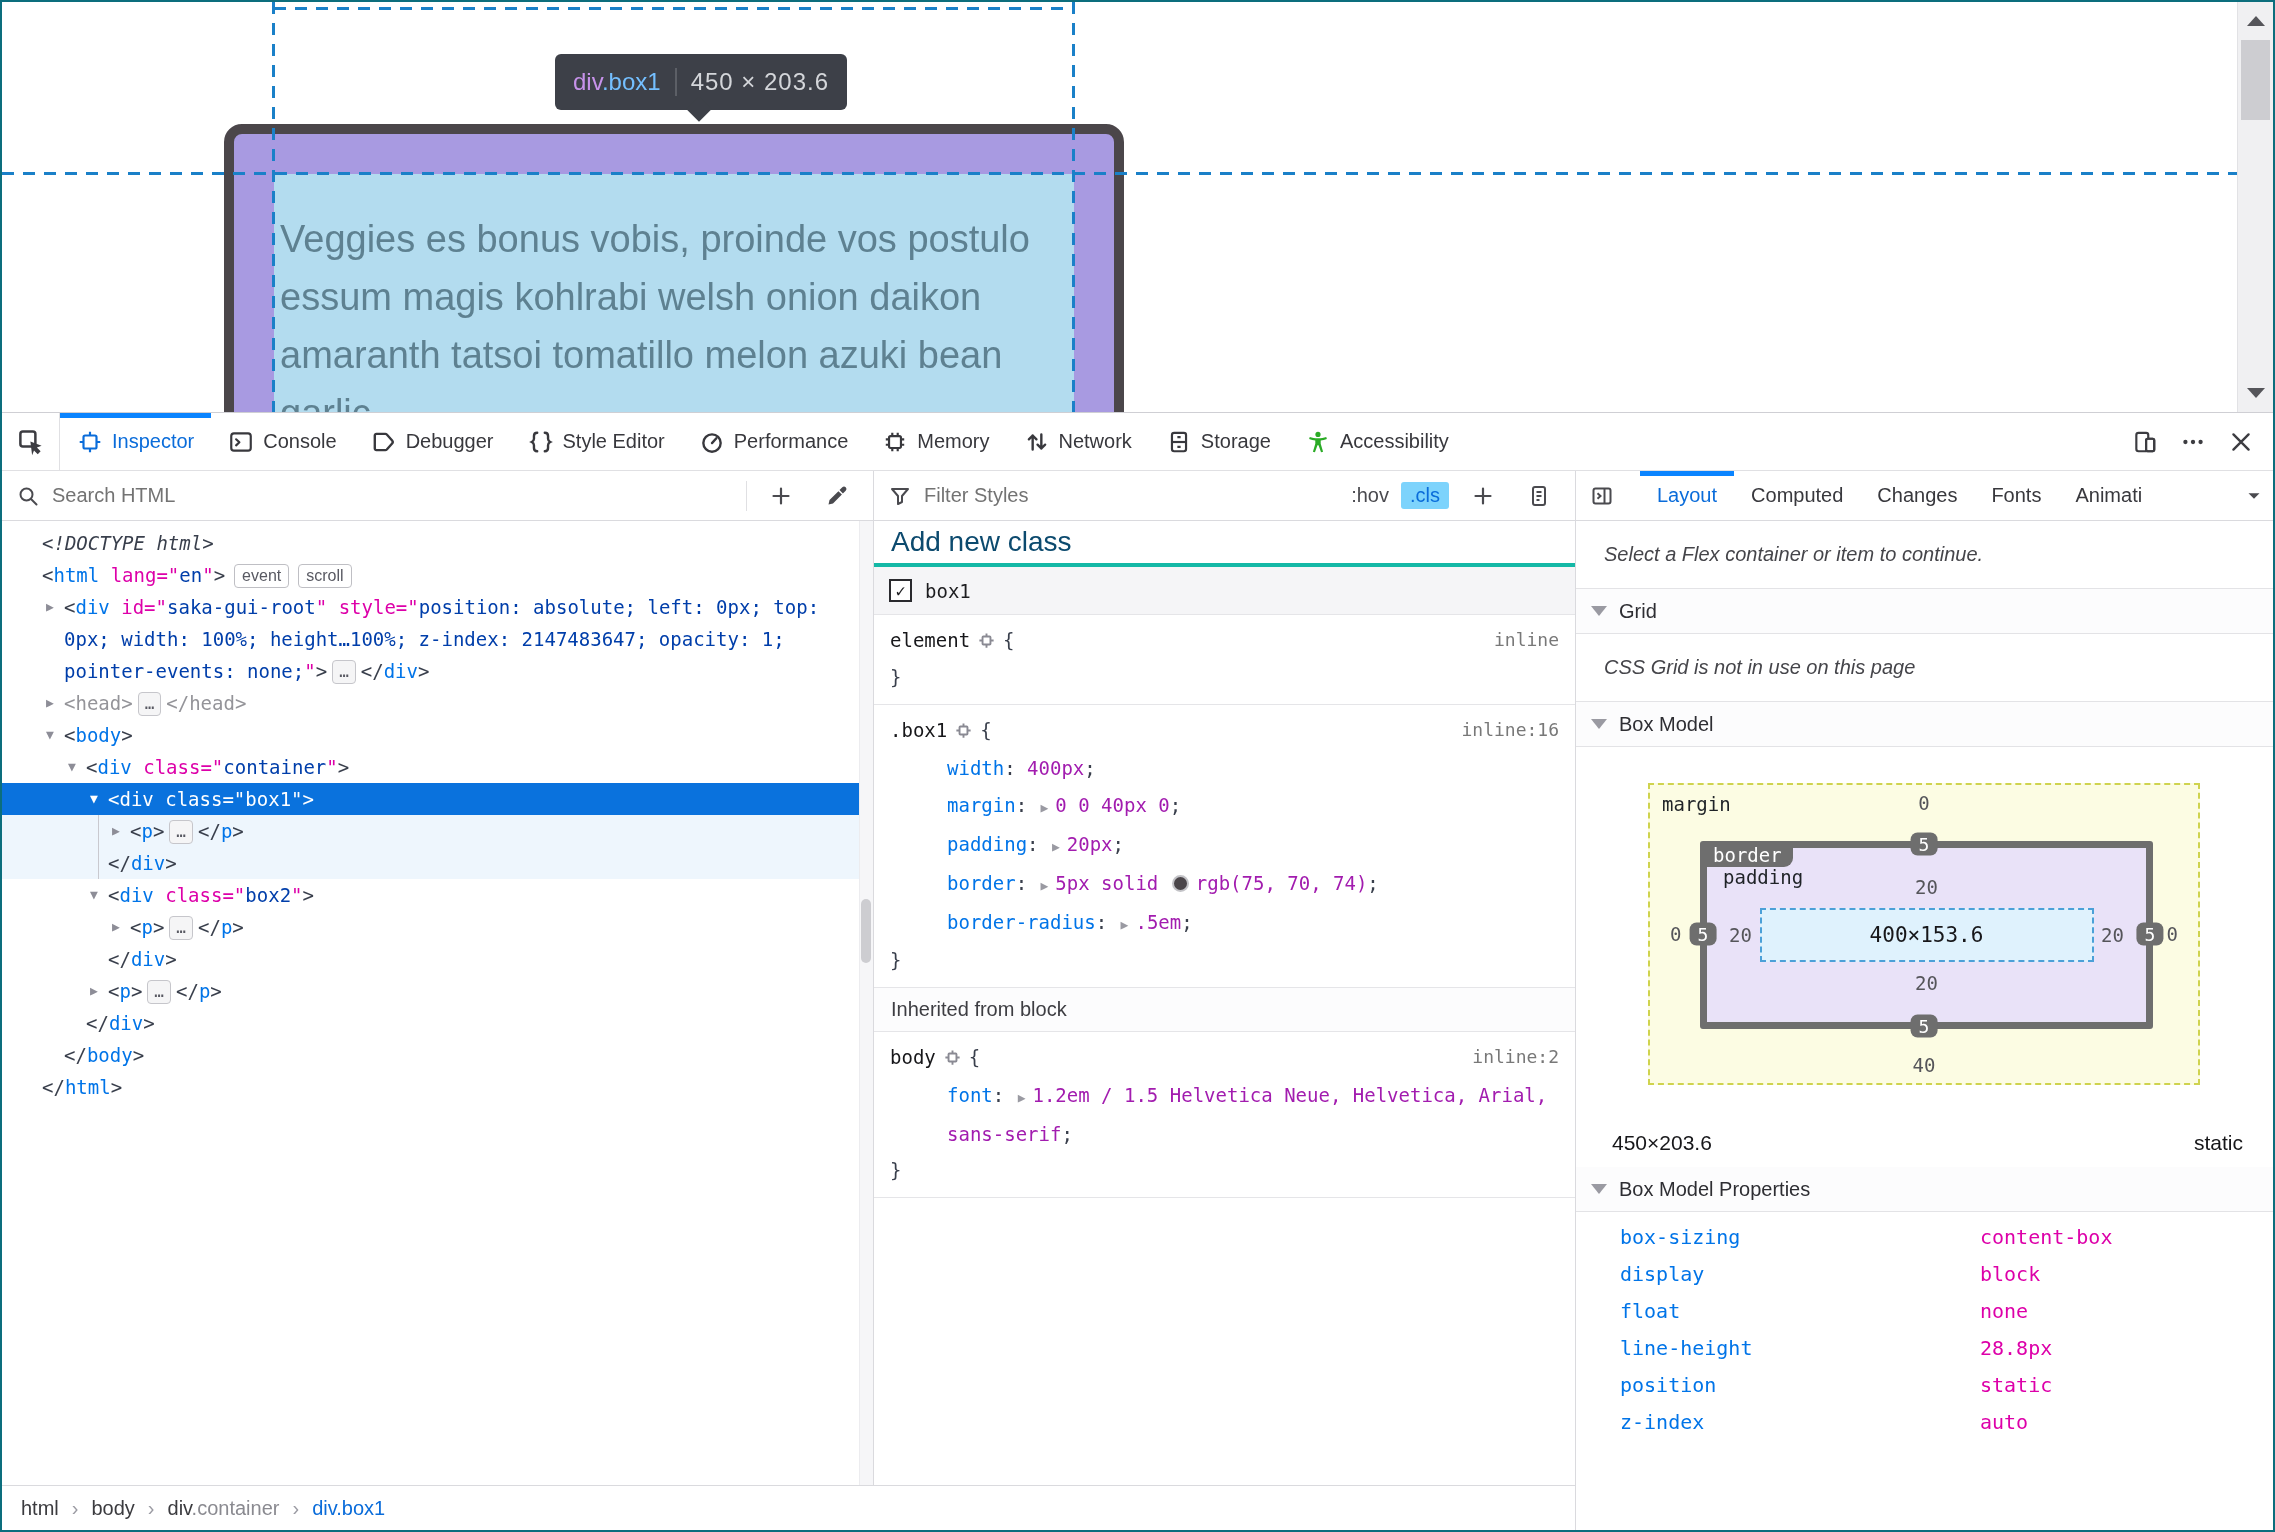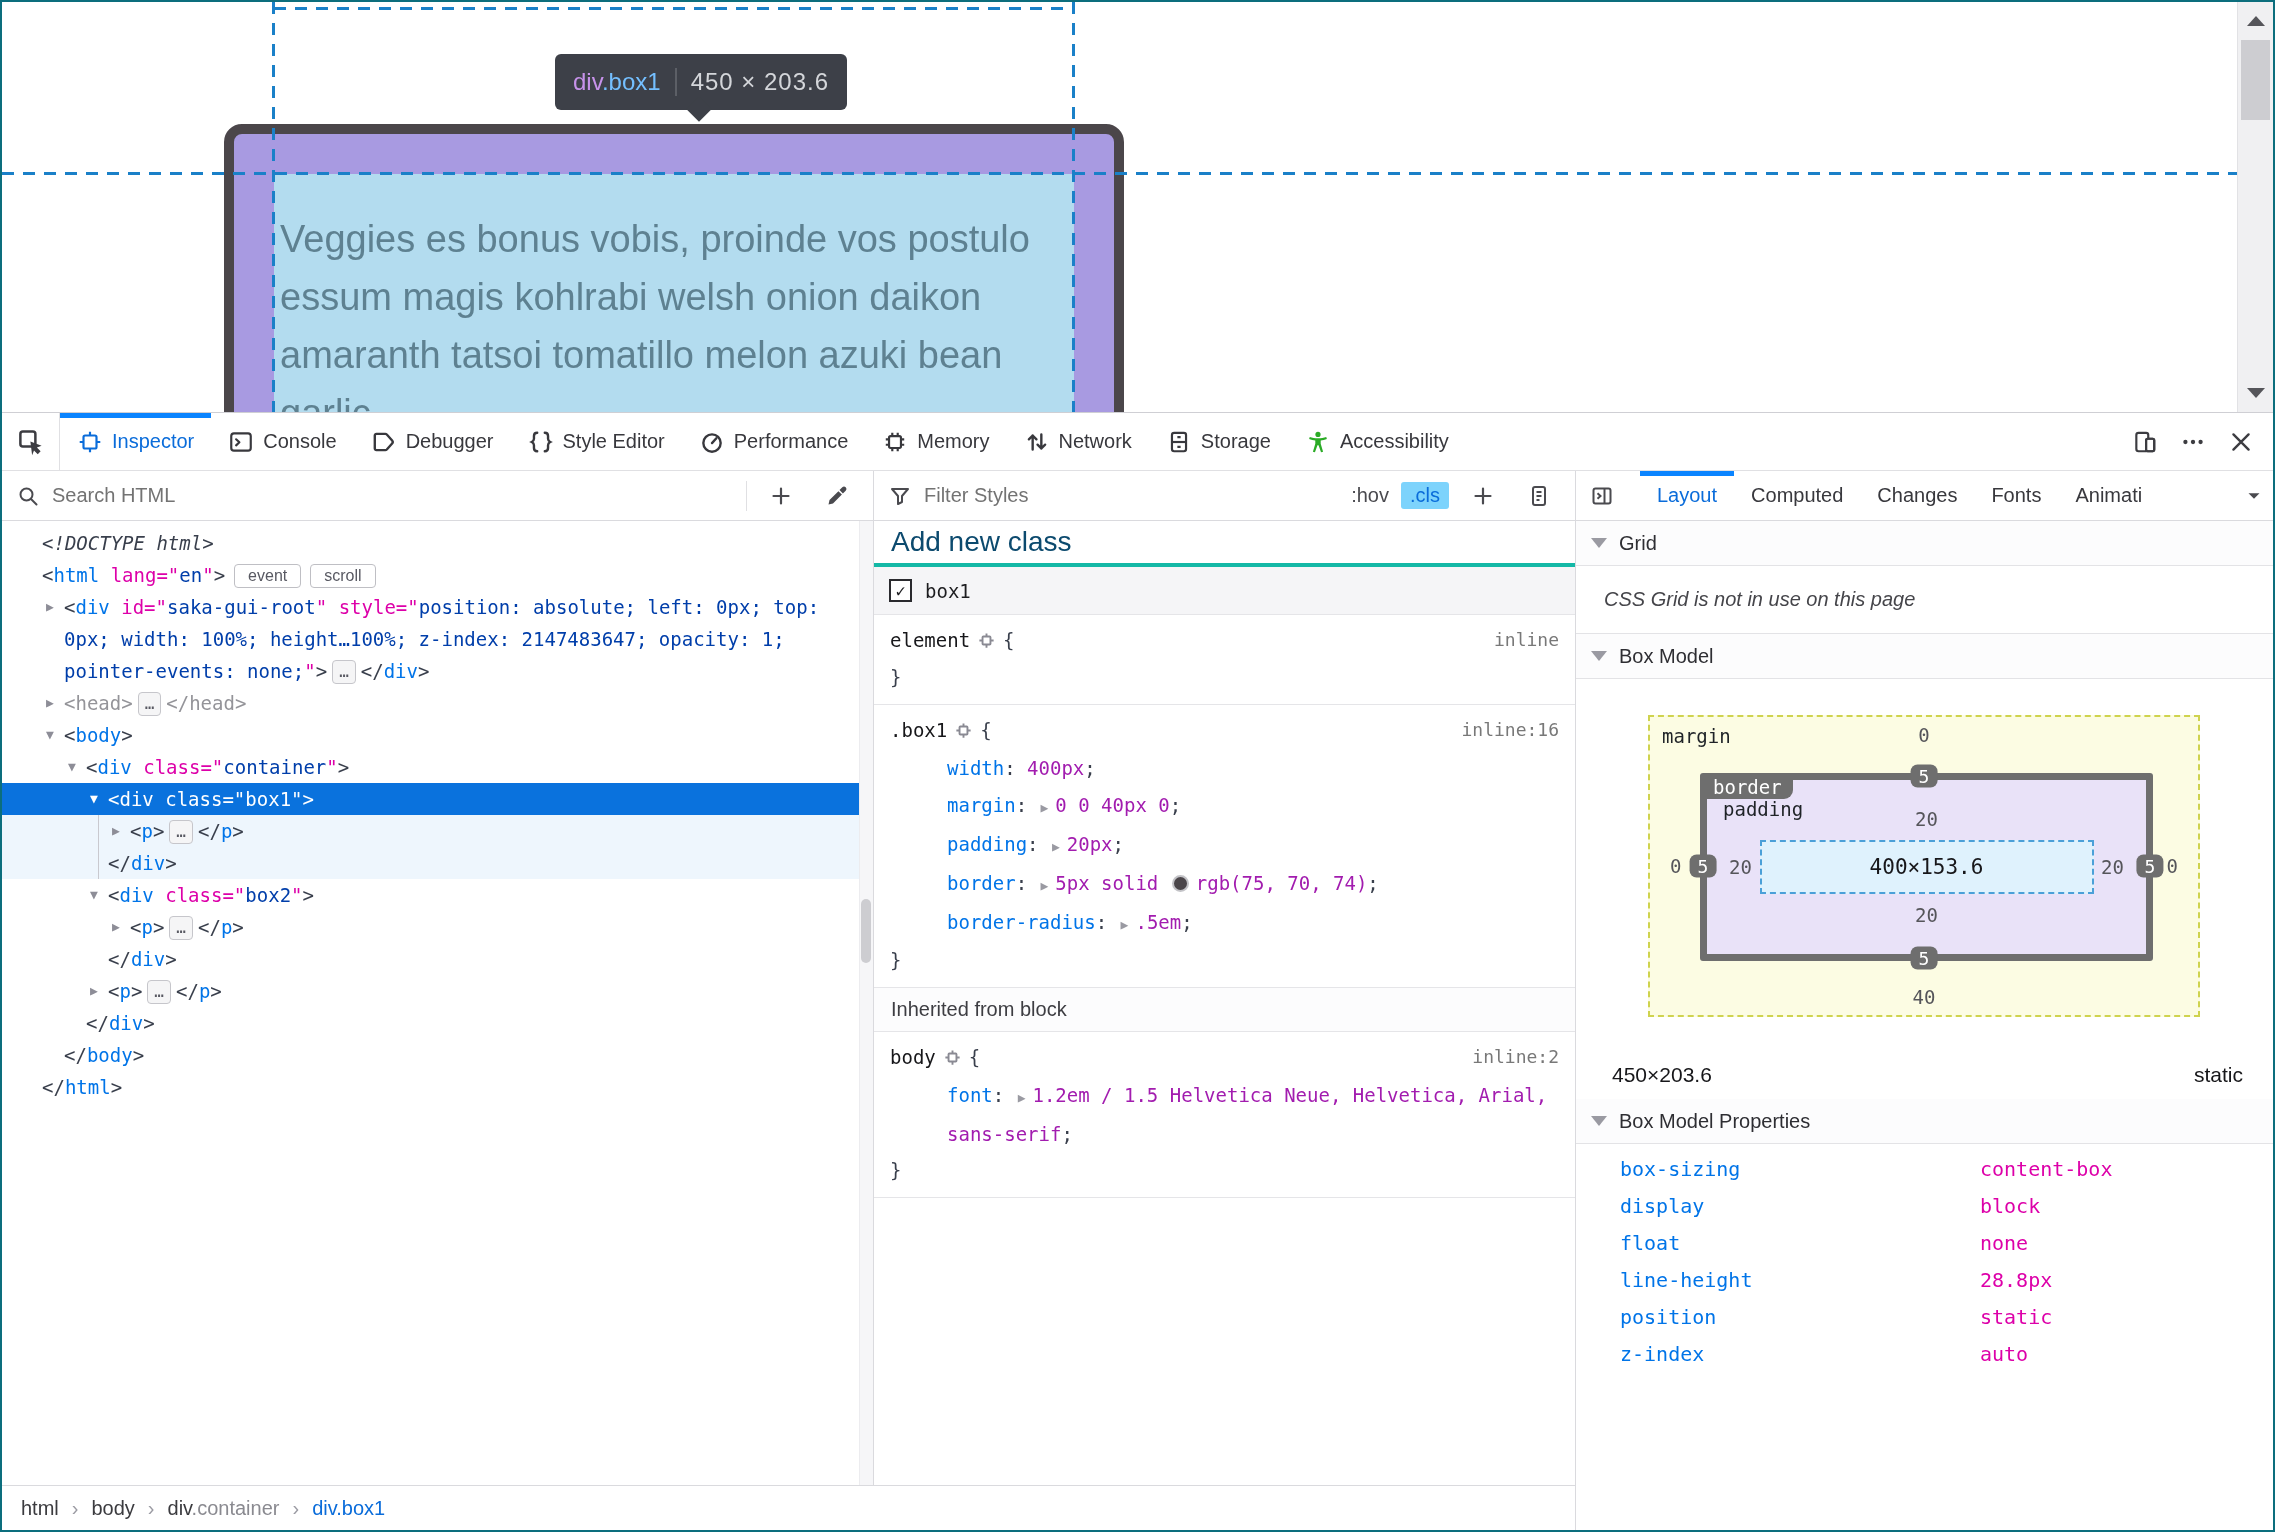--- a/index.html
+++ b/index.html
@@ -64,21 +64,21 @@
   
   .markup-panel{width:872px;border-right:1px solid #dadade;position:relative;overflow:hidden;font-family:"DejaVu Sans Mono",monospace;font-size:19px;color:#393f4c;padding-top:6px;flex:none}
   .trow{line-height:32px;position:relative;padding-right:34px;word-break:break-word}
   .trow.sel{background:#0a72dd}
   .trow.sel span{color:#fff !important}
   .trow.hl{background:#eef6fd}
   .arrow{position:absolute;font-size:13px;color:#8d8d97;line-height:32px}
   .c-p{color:#393f4c}.c-t{color:#0074e8}.c-a{color:#dd00a9}.c-v{color:#003eaa}.c-d{color:#949499}
   .c-doctype{color:#393f4c;font-style:italic}
   .badge{display:inline-block;border:1px solid #c6c6cb;background:#f5f5f6;border-radius:4px;padding:0 6px;color:#585962;margin:0 5px;font-size:16px;line-height:22px;vertical-align:1px}
-  .pill{display:inline-block;border:1px solid #bfbfc4;border-radius:4px;padding:0 13px;color:#585962;background:#fff;margin-left:9px;font-size:16px;line-height:22px;vertical-align:1px;font-family:"Liberation Sans",sans-serif}
+  .pill{display:inline-block;border:1px solid #bfbfc4;border-radius:4px;padding:0 7px;color:#585962;background:#fff;margin-left:9px;font-size:16px;line-height:22px;vertical-align:1px;font-family:"Liberation Sans",sans-serif}
   .indent-guide{position:absolute;left:96px;top:294px;height:64px;width:1px;background:#c9c9cf}
   .mk-scroll{position:absolute;right:0;top:0;bottom:0;width:14px;background:#f6f6f8;border-left:1px solid #ececef}
   .mk-thumb{position:absolute;right:2px;top:378px;width:10px;height:64px;background:#cdcdd1;border-radius:5px}
 
   
   .styles-panel{flex:1;overflow:hidden;font-family:"DejaVu Sans Mono",monospace;font-size:19px;color:#393f4c}
   .addclass{height:46px;display:flex;align-items:center;padding:0 17px;color:#0c4a6e;font-family:"Liberation Sans",sans-serif;font-size:28px;border-bottom:4px solid #14b8a6}
   .classrow{height:48px;display:flex;align-items:center;gap:13px;padding:0 15px;background:#f5f5f7;border-bottom:1px solid #e5e5e8;color:#1d1d20}
   .checkbox{width:23px;height:23px;border:2px solid #2a2a2e;background:#fff;display:flex;align-items:center;justify-content:center;font-size:17px;color:#1d1d20;flex:none}
   .rule-block{padding:8px 16px 10px 16px;border-bottom:1px solid #e5e5e8}
@@ -411,20 +411,21 @@
             <span class="crumb-sep">›</span>
             <span class="crumb">body</span>
             <span class="crumb-sep">›</span>
             <span class="crumb">div<span class="muted">.container</span></span>
             <span class="crumb-sep">›</span>
             <span class="crumb active">div.box1</span>
           </div>
       </div>
 
       <div class="layout-panel">
+        <div class="lmsg">Select a Flex container or item to continue.</div>
         <div class="lsec-header">
             <span class="tri-down"></span>
             <span>Grid</span>
           </div>
         <div class="lmsg">CSS Grid is not in use on this page</div>
         <div class="lsec-header">
             <span class="tri-down"></span>
             <span>Box Model</span>
           </div>
 

